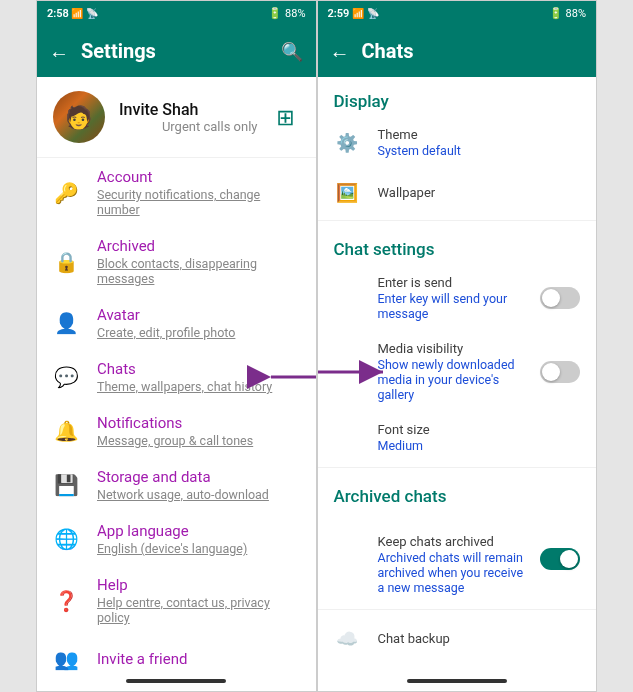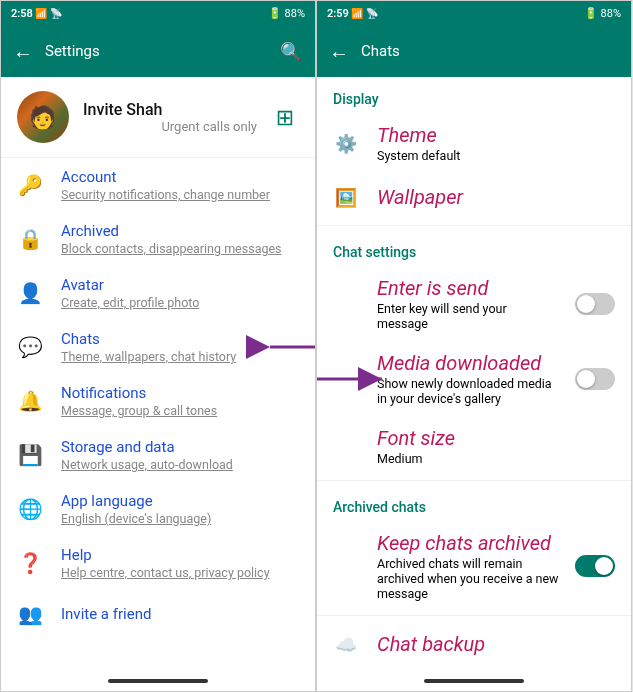--- a/index.html
+++ b/index.html
@@ -8,21 +8,21 @@
       background: #e5e5e5;
       display: flex;
       justify-content: center;
       align-items: center;
       width: 633px;
       height: 692px;
       overflow: hidden;
     }
     .phones-container {
       display: flex;
-      width: 633px;
+      width: 561px;
       height: 692px;
     }
     .phone {
       width: 316px;
       height: 692px;
       background: #fff;
       display: flex;
       flex-direction: column;
       overflow: hidden;
       border: 1px solid #ccc;
@@ -48,22 +48,22 @@
       align-items: center;
       padding: 8px 12px;
       height: 52px;
     }
     .top-bar .back-icon {
       font-size: 20px;
       margin-right: 12px;
       cursor: pointer;
     }
     .top-bar .title {
-      font-size: 15px;
-      font-weight: 400;
+      font-size: 20px;
+      font-weight: 700;
       flex: 1;
     }
     .top-bar .search-icon {
       font-size: 18px;
     }
 
     .content {
       flex: 1;
       overflow-y: auto;
       background: #fff;
@@ -116,33 +116,33 @@
       display: flex;
       align-items: center;
       justify-content: center;
       color: #888;
       font-size: 20px;
       flex-shrink: 0;
     }
     .settings-item-text { flex: 1; }
     .settings-item-label {
       font-size: 15px;
-      color: #1d4ed8;
+      color: #a21caf;
       font-weight: 400;
     }
     .settings-item-sublabel {
       font-size: 12.5px;
       color: #888;
       margin-top: 1px;
       text-decoration: underline;
     }
 
     
     .section-header {
-      font-size: 14px;
+      font-size: 17px;
       color: #007a6b;
       font-weight: 500;
       padding: 14px 16px 6px 16px;
     }
 
     .chat-setting-item {
       display: flex;
       align-items: center;
       padding: 10px 16px;
       gap: 16px;
@@ -153,27 +153,26 @@
       height: 28px;
       display: flex;
       align-items: center;
       justify-content: center;
       color: #888;
       font-size: 18px;
       flex-shrink: 0;
     }
     .chat-setting-text { flex: 1; }
     .chat-setting-label {
-      font-size: 20px;
-      color: #be185d;
-      font-style: italic;
+      font-size: 13px;
+      color: #404040;
     }
     .chat-setting-sublabel {
       font-size: 12.5px;
-      color: #000000;
+      color: #1d4ed8;
       margin-top: 1px;
     }
 
     .toggle {
       width: 40px;
       height: 22px;
       border-radius: 11px;
       background: #ccc;
       position: relative;
       flex-shrink: 0;
@@ -391,21 +390,21 @@
       <div class="chat-setting-item">
         <div class="chat-setting-text" style="padding-left: 44px;">
           <div class="chat-setting-label">Enter is send</div>
           <div class="chat-setting-sublabel">Enter key will send your message</div>
         </div>
         <div class="toggle"></div>
       </div>
 
       <div class="chat-setting-item" style="position:relative; overflow:visible;">
         <div class="chat-setting-text" style="padding-left: 44px;">
-          <div class="chat-setting-label">Media downloaded</div>
+          <div class="chat-setting-label">Media visibility</div>
           <div class="chat-setting-sublabel">Show newly downloaded media in your device's gallery</div>
         </div>
         <div class="toggle"></div>
 
         <svg style="position:absolute; left:-15px; top:50%; transform:translateY(-50%); z-index:20;" width="90" height="36" viewBox="0 0 90 36">
           <defs>
             <marker id="arrowhead-right" markerWidth="8" markerHeight="8" refX="8" refY="4" orient="auto">
               <polygon points="0 0, 8 4, 0 8" fill="#7B2D8B"></polygon>
             </marker>
           </defs>
@@ -418,21 +417,21 @@
           <div class="chat-setting-label">Font size</div>
           <div class="chat-setting-sublabel">Medium</div>
         </div>
       </div>
 
       <div class="divider"></div>
 
       <div class="section-header">Archived chats</div>
 
       <div class="chat-setting-item">
-        <div class="chat-setting-text" style="padding-left: 44px;">
+        <div class="chat-setting-text" style="padding-left: 44px; margin-top: 12px;">
           <div class="chat-setting-label">Keep chats archived</div>
           <div class="chat-setting-sublabel">Archived chats will remain archived when you receive a new message</div>
         </div>
         <div class="toggle on"></div>
       </div>
 
       <div class="divider"></div>
 
       <div class="chat-setting-item">
         <div class="chat-setting-icon">☁️</div>

